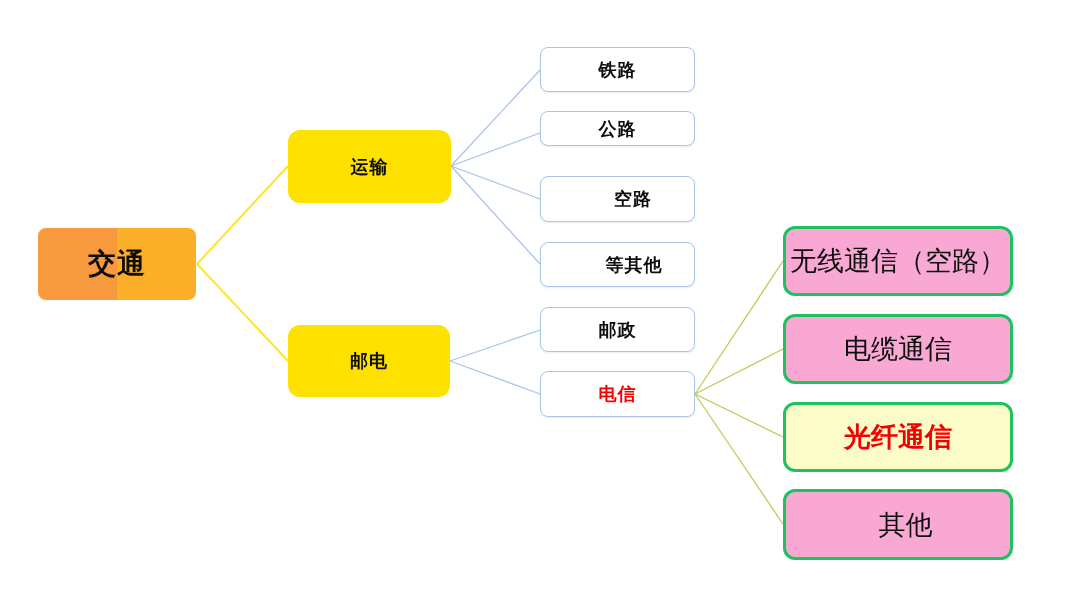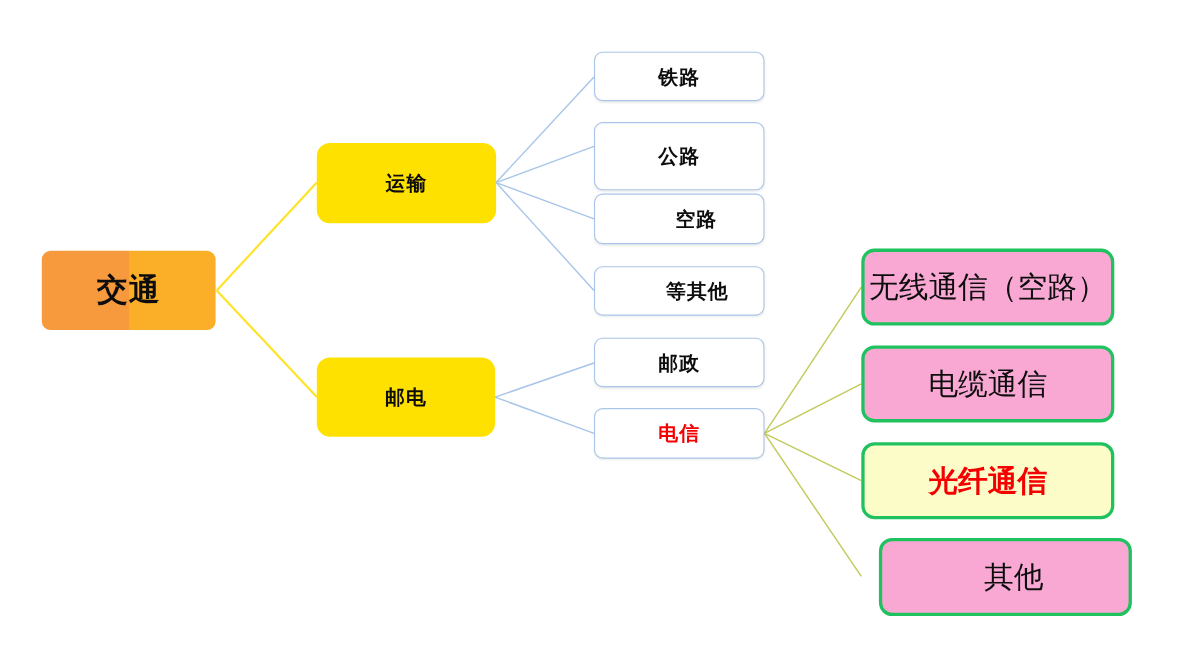--- a/index.html
+++ b/index.html
@@ -88,25 +88,25 @@
     <line x1="695" y1="394" x2="783" y2="437" stroke="#C3C95B" stroke-width="1.3"></line>
     <line x1="695" y1="394" x2="783" y2="524" stroke="#C3C95B" stroke-width="1.3"></line>
   </svg>
 
   <div class="node node-root" style="left:38px; top:228px; width:158px; height:72px;">交通</div>
 
   <div class="node node-cat" style="left:288px; top:130px; width:163px; height:73px;">运输</div>
   <div class="node node-cat" style="left:288px; top:325px; width:162px; height:72px;">邮电</div>
 
   <div class="node node-leaf-blue" style="left:540px; top:47px;  width:155px; height:45px;">铁路</div>
-  <div class="node node-leaf-blue" style="left:540px; top:111px; width:155px; height:62px;">公路</div>
+  <div class="node node-leaf-blue" style="left:540px; top:111px; width:155px; height:35px;">公路</div>
   <div class="node node-leaf-blue" style="left:540px; top:176px; width:155px; height:46px;padding-left:31px;">空路</div>
   <div class="node node-leaf-blue" style="left:540px; top:242px; width:155px; height:45px;padding-left:33px;">等其他</div>
 
   <div class="node node-leaf-blue" style="left:540px; top:307px; width:155px; height:45px;text-align:center;">邮政</div>
   <div class="node node-leaf-blue text-red" style="left:540px; top:371px; width:155px; height:46px;">电信</div>
 
   <div class="node node-leaf-green" style="left:783px; top:226px; width:230px; height:70px;">无线通信（空路）</div>
   <div class="node node-leaf-green" style="left:783px; top:314px; width:230px; height:70px;">电缆通信</div>
   <div class="node node-leaf-green fill-lightyellow text-red" style="left:783px; top:402px; width:230px; height:70px;">光纤通信</div>
-  <div class="node node-leaf-green" style="left:799px; top:489px; width:230px; height:71px;padding-left:15px;">其他</div>
+  <div class="node node-leaf-green" style="left:783px; top:489px; width:230px; height:71px;padding-left:15px;">其他</div>
 
 </div>
 
 </body></html>

